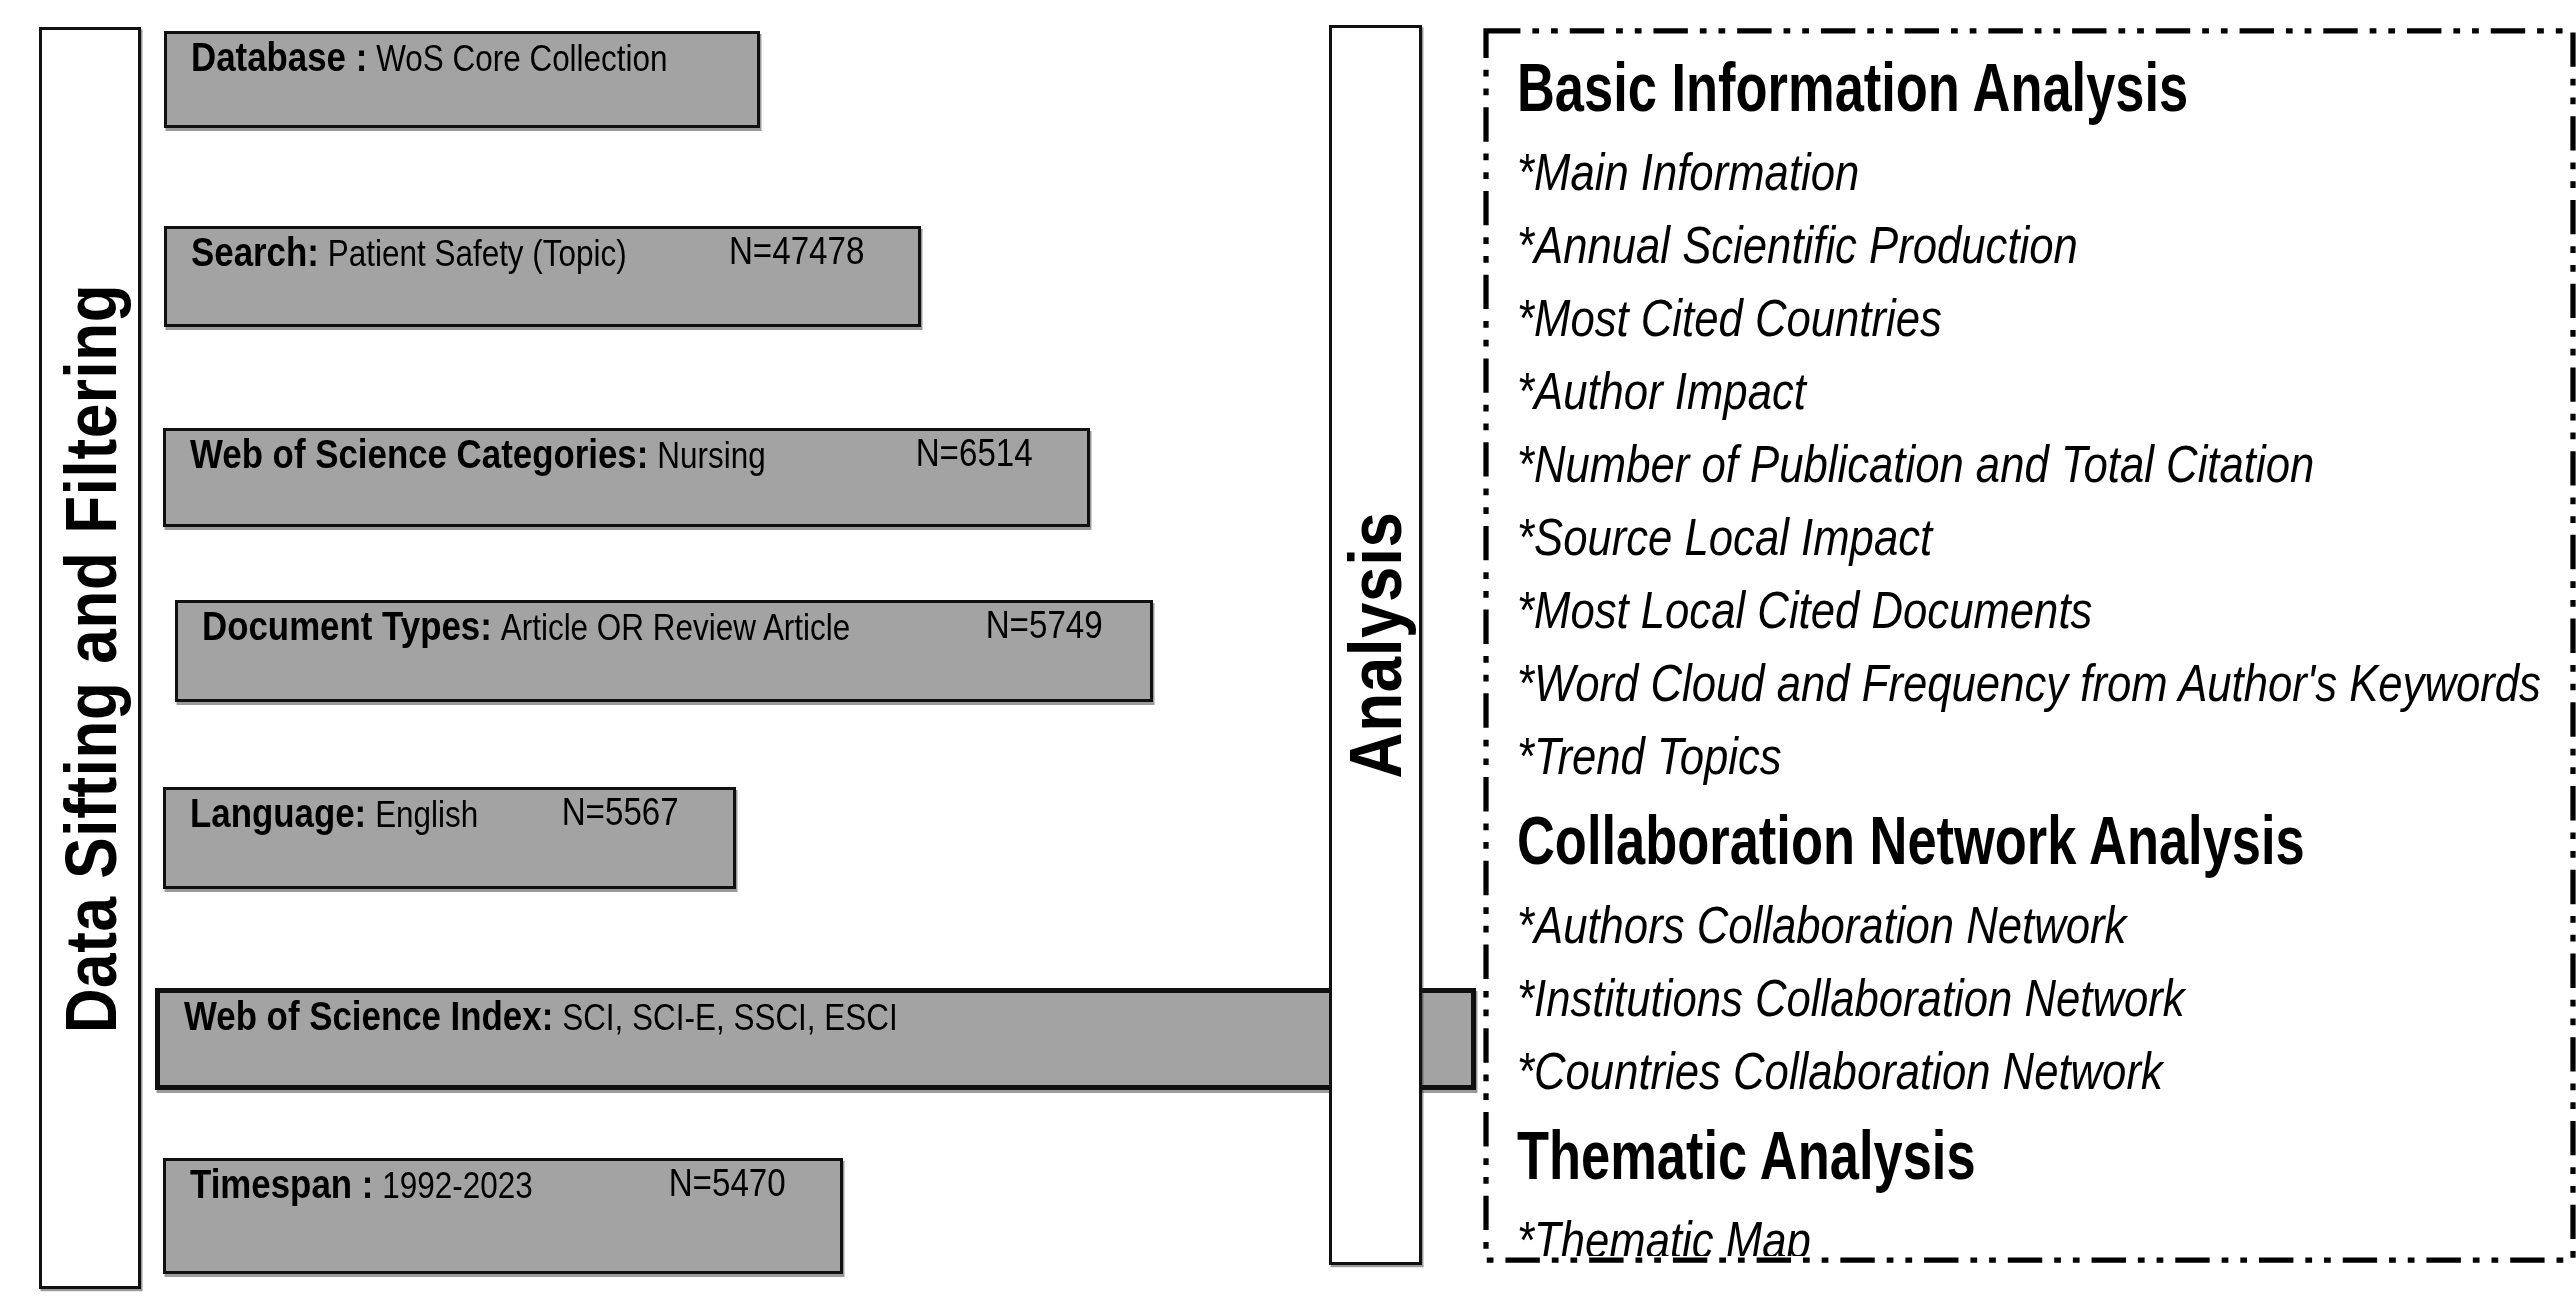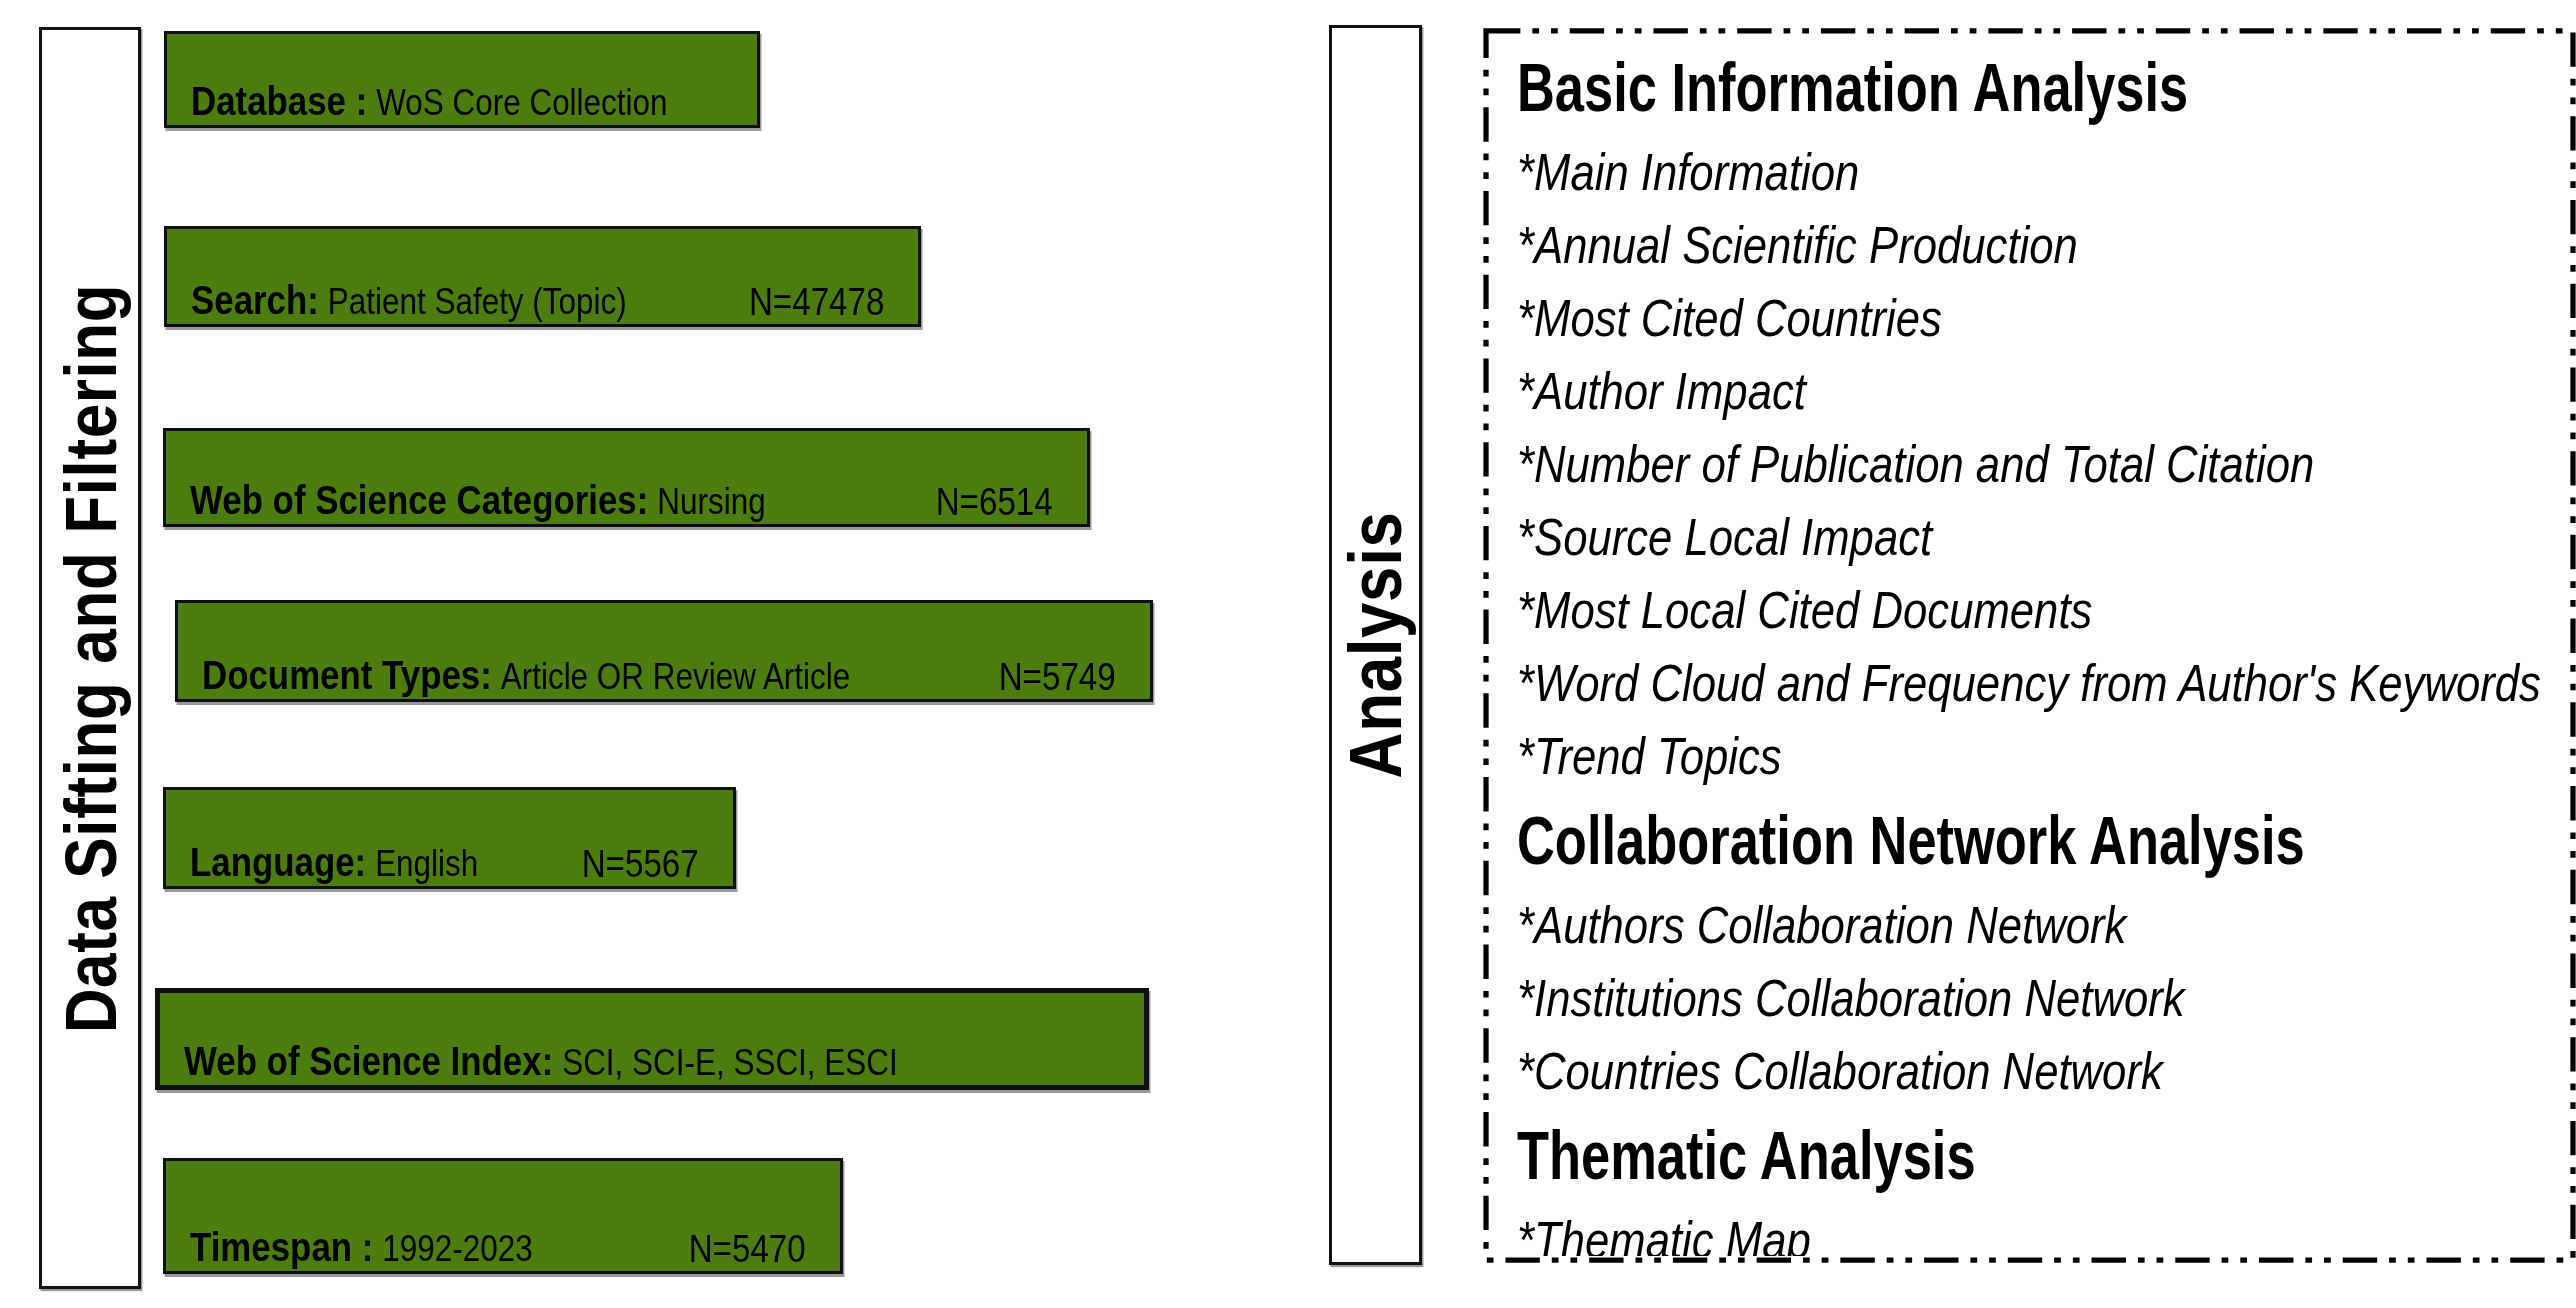--- a/index.html
+++ b/index.html
@@ -36,26 +36,26 @@
     transform: rotate(-90deg) scaleX(0.85);
     letter-spacing: 0.7px;
   }
   .vbar-left  .vtext { font-size: 73px;  }
   .vbar-right .vtext { font-size: 75px; }
 
   
   .fbox {
     position: absolute;
     border: 3.7px solid #101010;
-    background: #4d7c0f;
+    background: #a3a3a3;
     box-sizing: border-box;
     display: flex;
-    align-items: flex-end;
+    align-items: flex-start;
     padding-left: 24px;
-    padding-right: 34px;
+    padding-right: 54px;
     box-shadow: 1.5px 3px 0 rgba(30,30,30,0.45);
   }
   .fbox .pair {
     display: inline-block;
     white-space: nowrap;
     transform: scaleX(0.85);
     transform-origin: 0 50%;
   }
   .fbox .lbl { font-weight: bold; font-size: 41px; }
   .fbox .val { font-size: 37px; margin-left: 10.5px; }
@@ -128,21 +128,21 @@
   <div class="fbox" style="left:175px; top:600px; width:978px; height:102px;">
     <span class="pair"><span class="lbl">Document Types:</span><span class="val">Article OR Review Article</span></span>
     <span class="nval">N=5749</span>
   </div>
 
   <div class="fbox" style="left:163px; top:787px; width:573px; height:102px;">
     <span class="pair"><span class="lbl">Language:</span><span class="val">English</span></span>
     <span class="nval">N=5567</span>
   </div>
 
-  <div class="fbox" style="left:155px; top:988px; width:994px; height:102px; border-width:5.2px;">
+  <div class="fbox" style="left:155px; top:988px; width:1321px; height:102px; border-width:5.2px;">
     <span class="pair"><span class="lbl">Web of Science Index:</span><span class="val">SCI, SCI-E, SSCI, ESCI</span></span>
     <span class="nval"></span>
   </div>
 
   <div class="fbox" style="left:163px; top:1158px; width:680px; height:116px;">
     <span class="pair"><span class="lbl">Timespan :</span><span class="val">1992-2023</span></span>
     <span class="nval">N=5470</span>
   </div>
 
   <div class="vbar vbar-right" style="left:1329px; top:25px; width:93px; height:1240px;">

